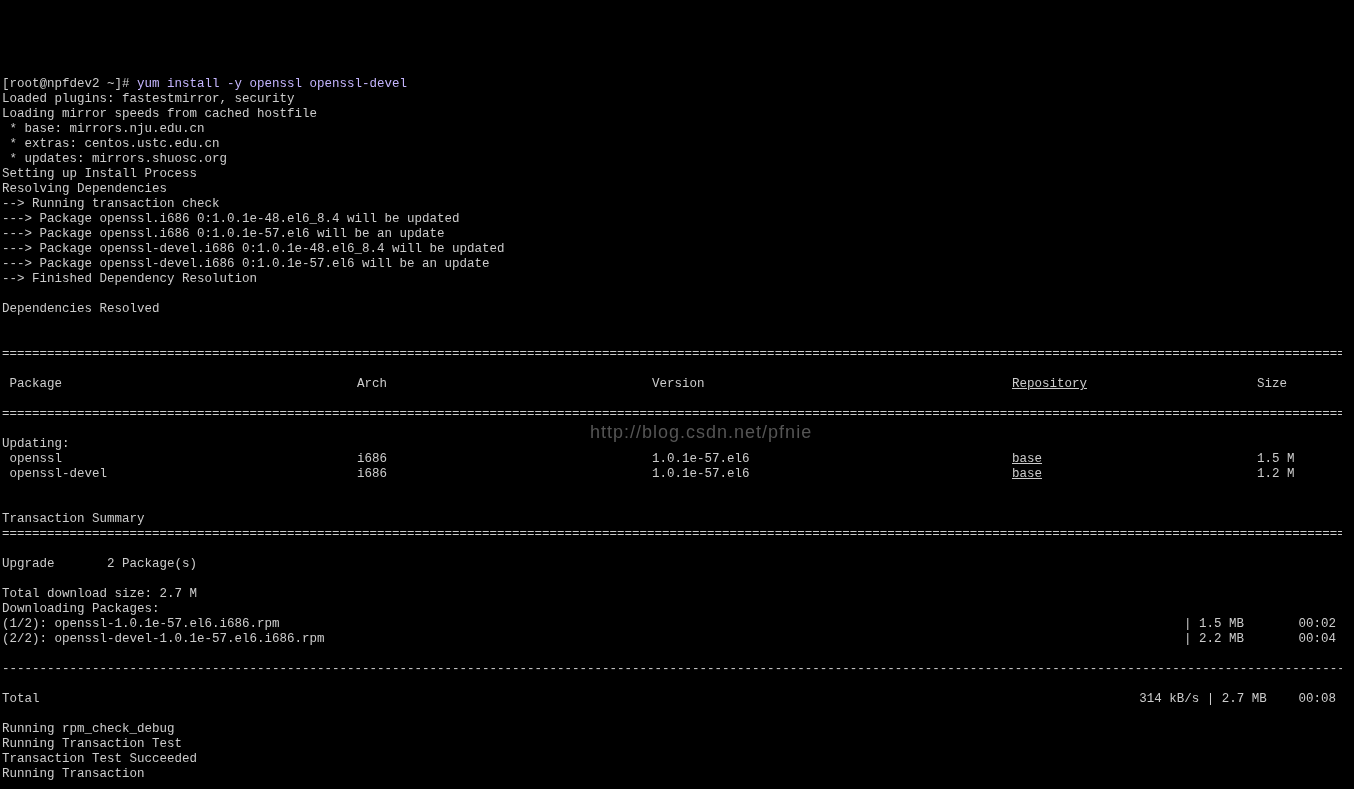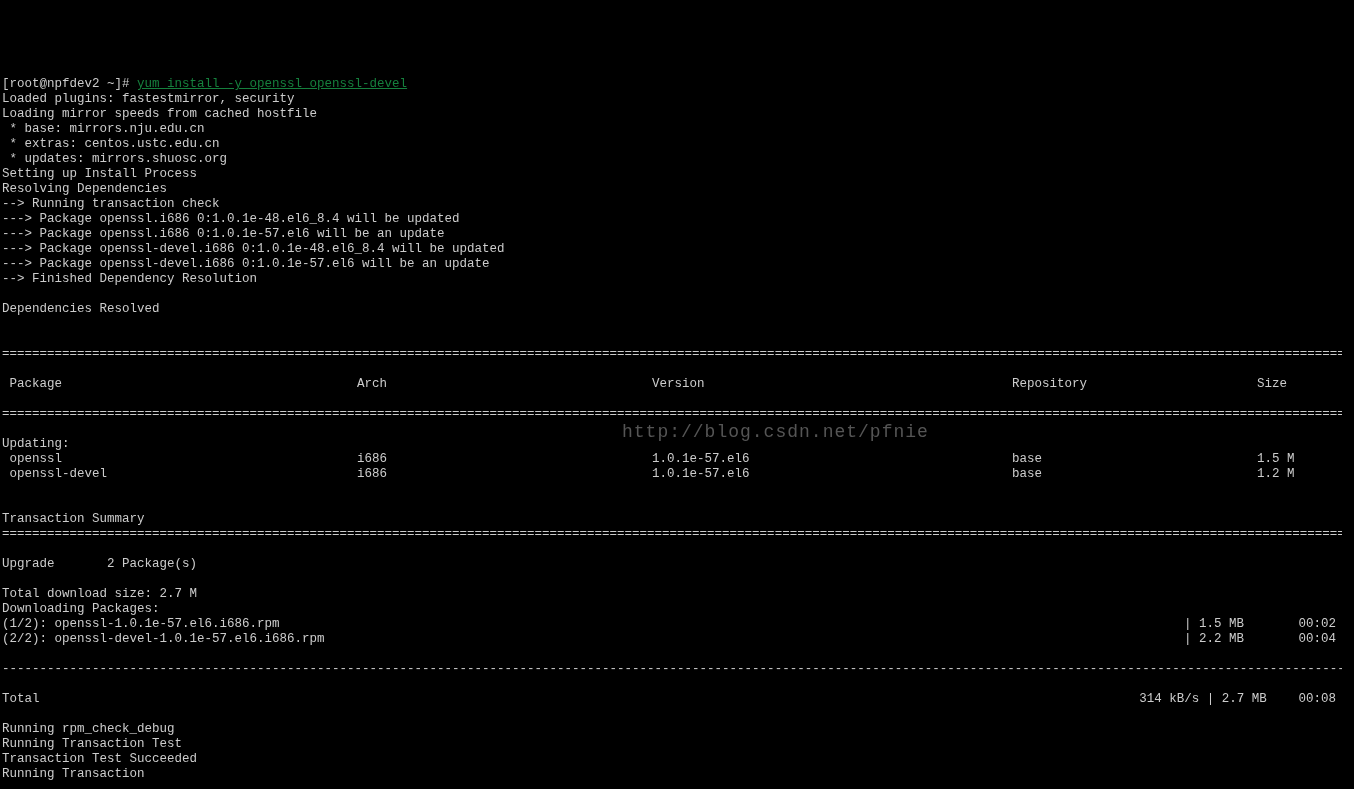--- a/index.html
+++ b/index.html
@@ -9,39 +9,39 @@
     color: #ccc;
     font-family: "Consolas", "Courier New", monospace;
     font-size: 12.5px;
     line-height: 15px;
     white-space: pre;
     overflow: hidden;
     width: 1354px;
     height: 789px;
     box-sizing: border-box;
   }
-  .white { color: #15803d; text-decoration: underline; }
+  .white { color: #c4b5fd; }
   .eq-rule { letter-spacing: 0; color:#ccc; display:block; overflow:hidden; width:1340px;}
   .dash-rule { letter-spacing: 0; color:#ccc; display:block; overflow:hidden; width:1340px;}
   .row { display:flex; width:1334px;}
   .c-pkg { width:355px; }
   .c-arch { width:295px; }
   .c-ver { width:360px; }
-  .c-repo { width:245px; }
+  .c-repo { width:245px;text-decoration:underline; }
   .c-size { width:79px; text-align:left;}
   .dlrow { display:flex; width:1334px;align-items:flex-end;}
   .dl-name { width:1182px;}
   .dl-size { width:80px;}
   .dl-time { width:72px; text-align:right;}
   .watermark {
     position:absolute;
-    left:622px;
+    left:590px;
     top:425px;
     color:#555;
-    font-family: Liberation Mono, monospace;
+    font-family: Liberation Sans, sans-serif;
     font-size:18px;
     letter-spacing:1px;
   }
 </style>
 </head>
 <body>
 
 
 
 <div class="term">

